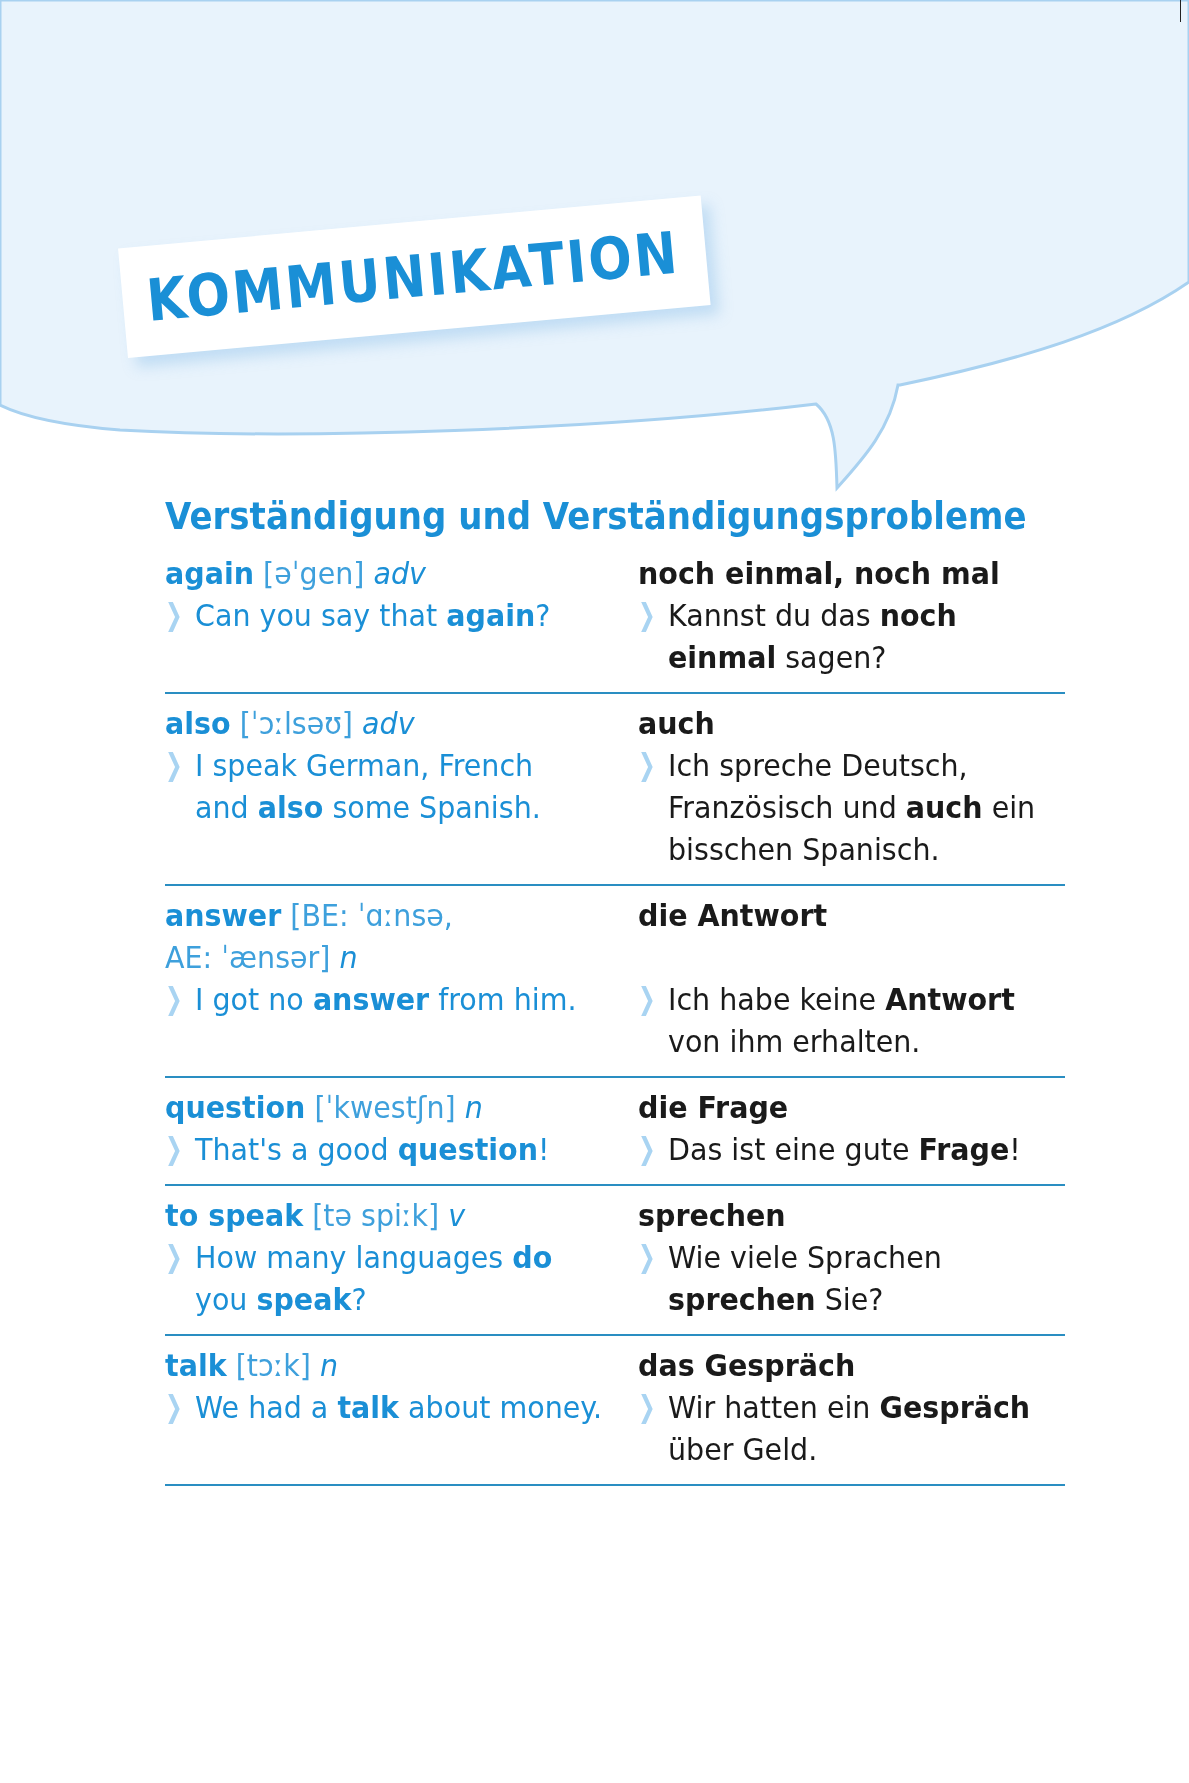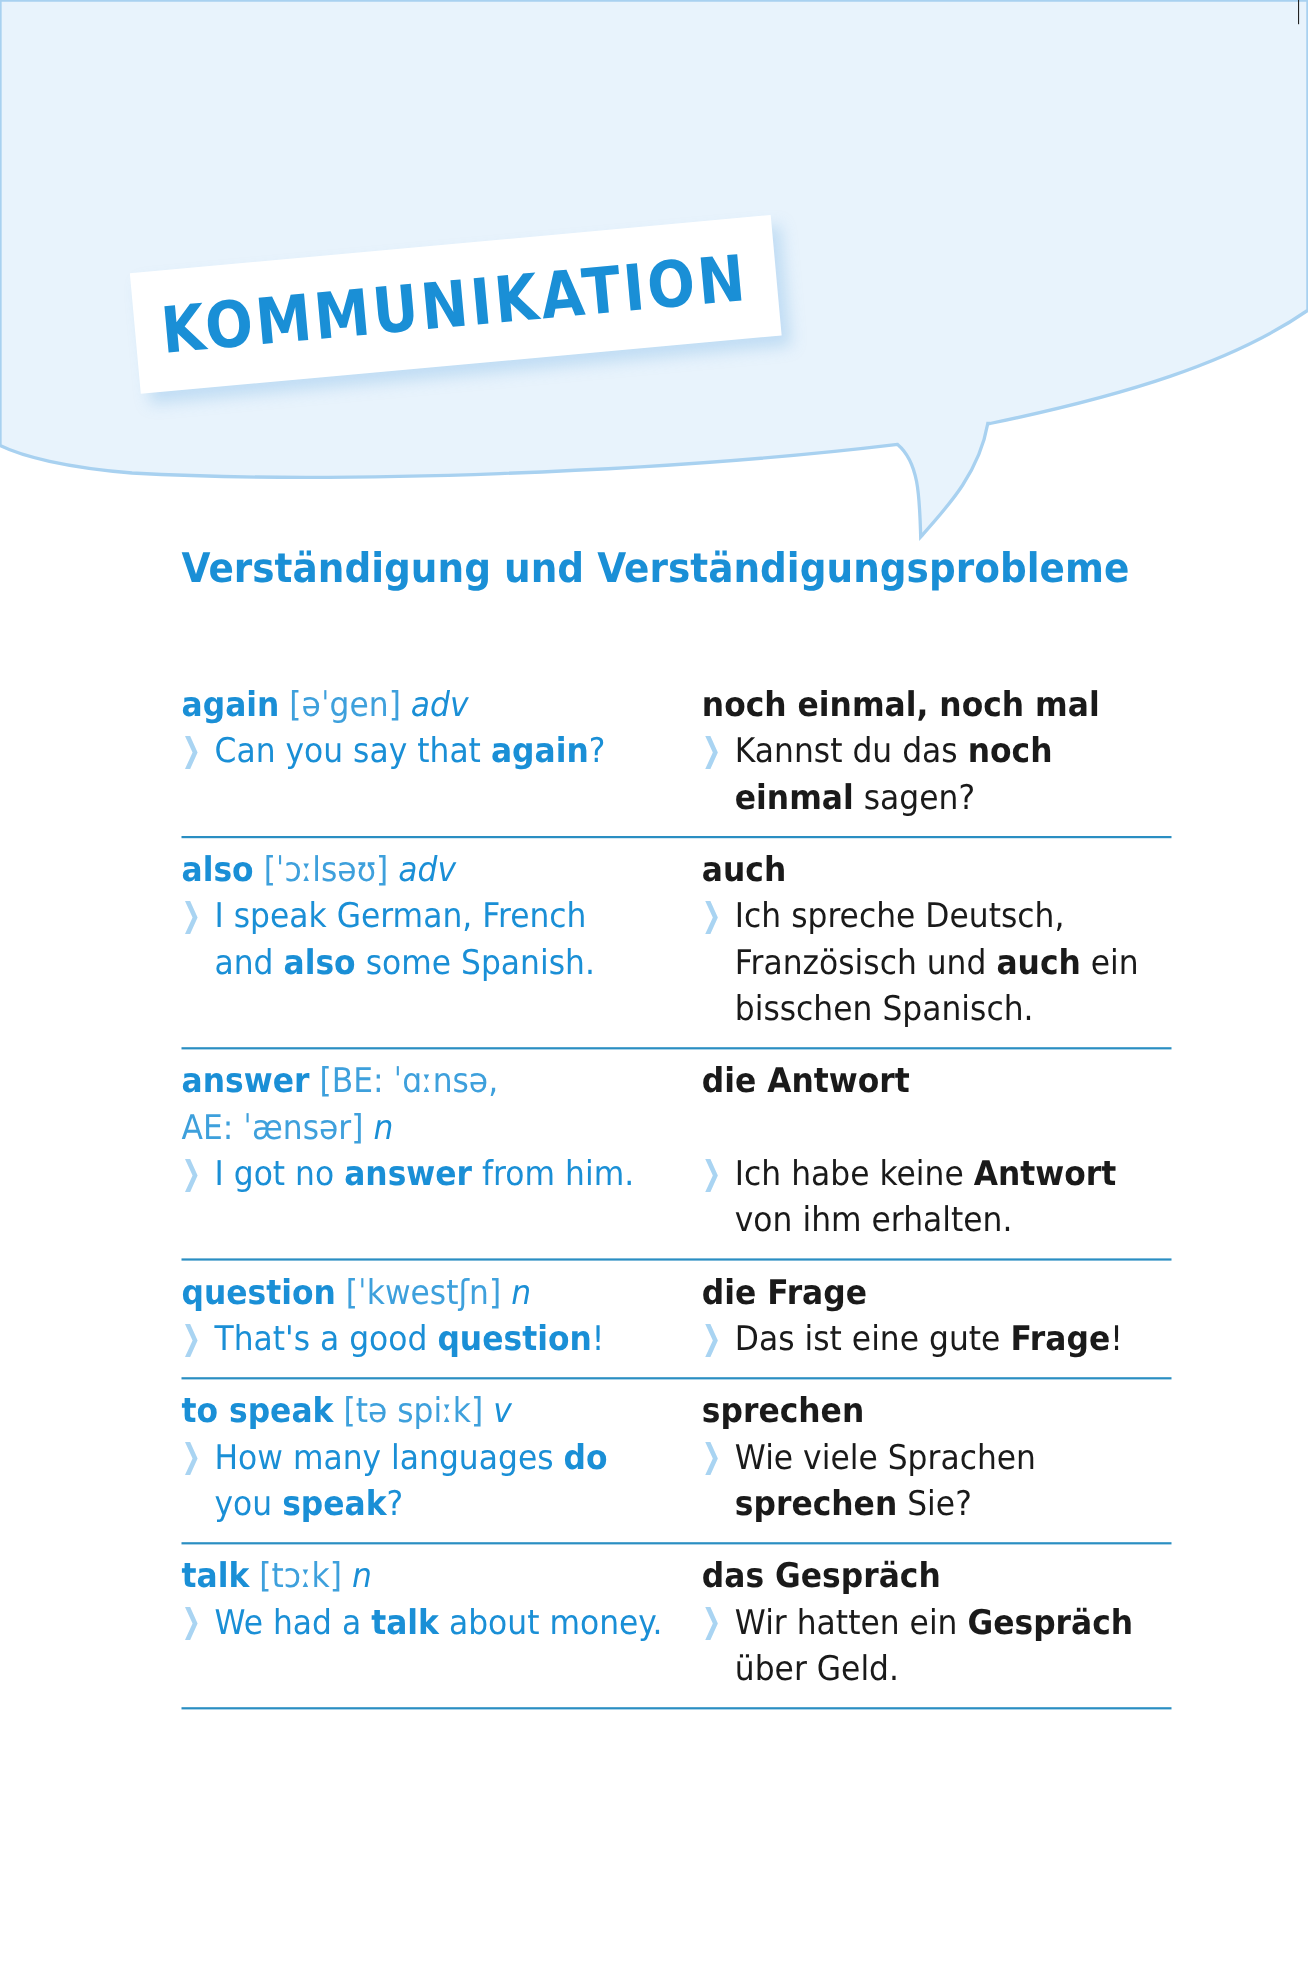--- a/index.html
+++ b/index.html
@@ -25,21 +25,21 @@
       transform: scaleX(0.88); transform-origin: left center;
     }
 
     .section-title {
       position: absolute; left: 165px; top: 495px;
       font-family: "DejaVu Sans", sans-serif; font-weight: bold;
       font-size: 37px; color: #1a8fd6; white-space: nowrap;
       transform: scaleX(0.92); transform-origin: left center;
     }
 
-    .entries { position: absolute; left: 165px; top: 612px; width: 900px; }
+    .entries { position: absolute; left: 165px; top: 544px; width: 900px; }
     .entry {
       display: flex; border-bottom: 2px solid #2a8ec2;
       padding: 8px 0 14px 0; box-sizing: border-box;
     }
     .col-en { width: 473px; flex: none; }
     .col-de { flex: 1; }
 
     .hw-line, .tr-line {
       font-size: 31px; line-height: 42px; white-space: nowrap;
       transform: scaleX(0.92); transform-origin: left center;

